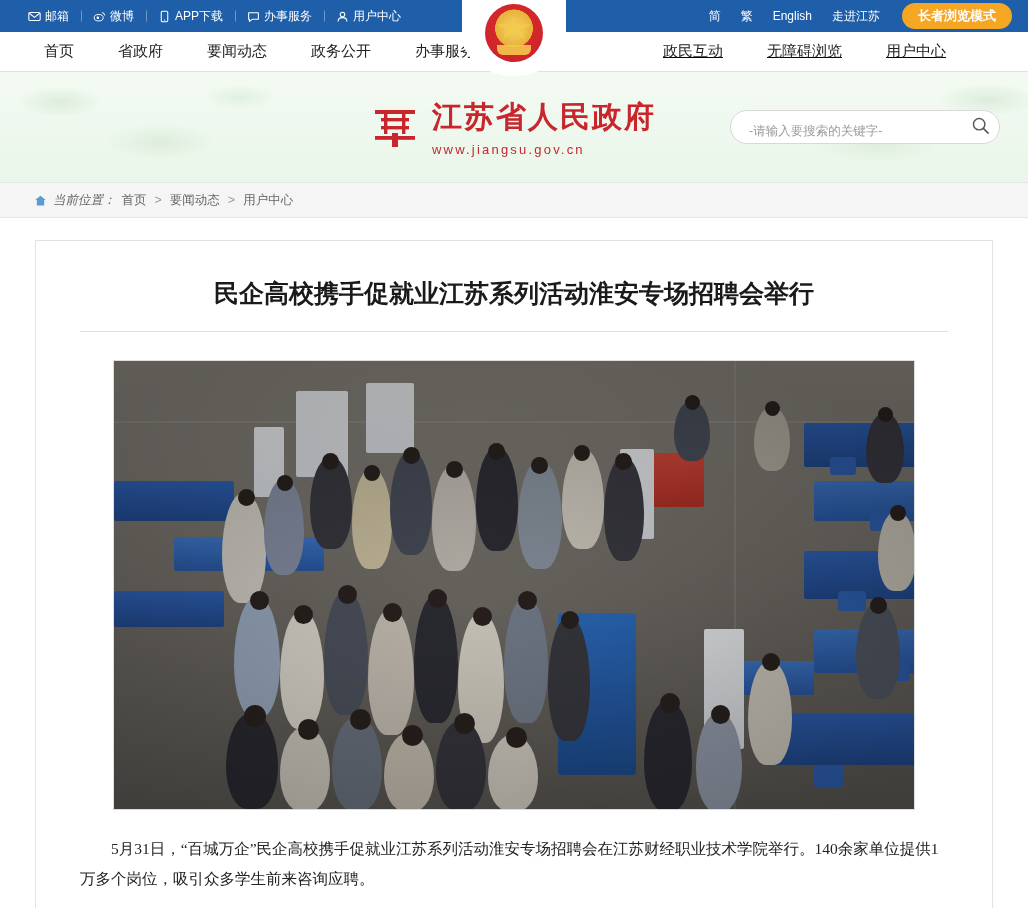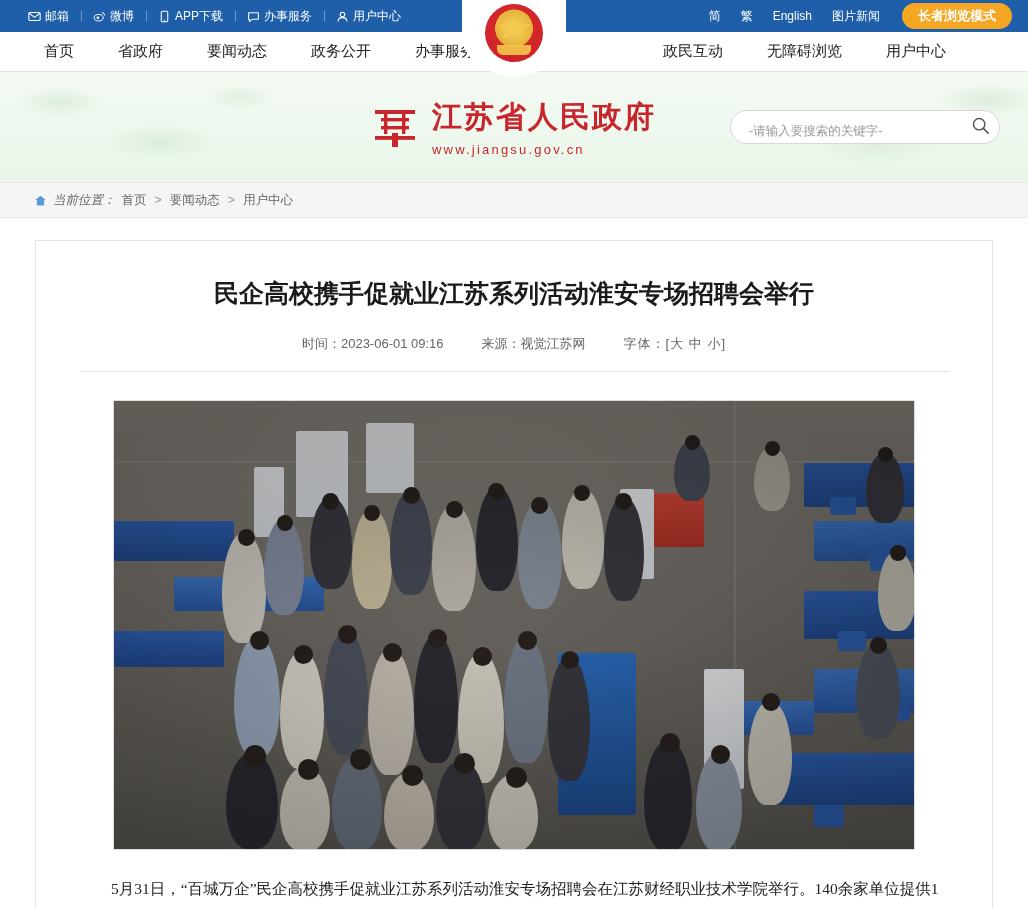--- a/index.html
+++ b/index.html
@@ -61,21 +61,21 @@
   .navbar {
     height: 40px;
     background: #ffffff;
     border-bottom: 1px solid #e2e2e2;
     display: flex;
     align-items: center;
     position: relative;
   }
   .nav-left, .nav-right { display: flex; align-items: center; }
   .nav-left { margin-left: 22px; }
-  .nav-right { margin-left: auto; margin-right: 60px; }
+  .nav-right { margin-left: auto; margin-right: 60px; text-decoration: underline; }
   .nav-item {
     font-size: 15px;
     color: #222222;
     padding: 0 22px;
     white-space: nowrap;
   }
   .emblem-wrap {
     position: absolute;
     left: 50%;
     transform: translateX(-50%);
@@ -377,21 +377,21 @@
     </div>
 
   </div>
 
   <div class="topbar-spacer"></div>
 
   <div class="topbar-right">
     <div class="lang-item">简</div>
     <div class="lang-item">繁</div>
     <div class="lang-item">English</div>
-    <div class="lang-item">图片新闻</div>
+    <div class="lang-item">走进江苏</div>
     <div class="elder-btn">长者浏览模式</div>
   </div>
 </div>
 
 <div class="navbar">
   <div class="nav-left">
     <div class="nav-item">首页</div>
     <div class="nav-item">省政府</div>
     <div class="nav-item">要闻动态</div>
     <div class="nav-item">政务公开</div>
@@ -453,25 +453,20 @@
   <span class="crumb-link">要闻动态</span>
   <span class="crumb-sep">&gt;</span>
   <span class="crumb-link">用户中心</span>
 </div>
 
 <div class="page-body">
   <div class="article-card">
 
     <div class="article-title">民企高校携手促就业江苏系列活动淮安专场招聘会举行</div>
 
-    <div class="article-meta">
-      <span>时间：2023-06-01 09:16</span>
-      <span>来源：视觉江苏网</span>
-      <span class="font-sizes">字体：[大 中 小]</span>
-    </div>
 
     <div class="meta-divider"></div>
 
     <div class="article-image">
       <div class="scene">
         <div class="floor"></div>
 
         <div class="floor-line" style="left:0; top:60px; width:802px; height:2px;"></div>
         <div class="floor-line" style="left:620px; top:0; width:2px; height:450px;"></div>
 

